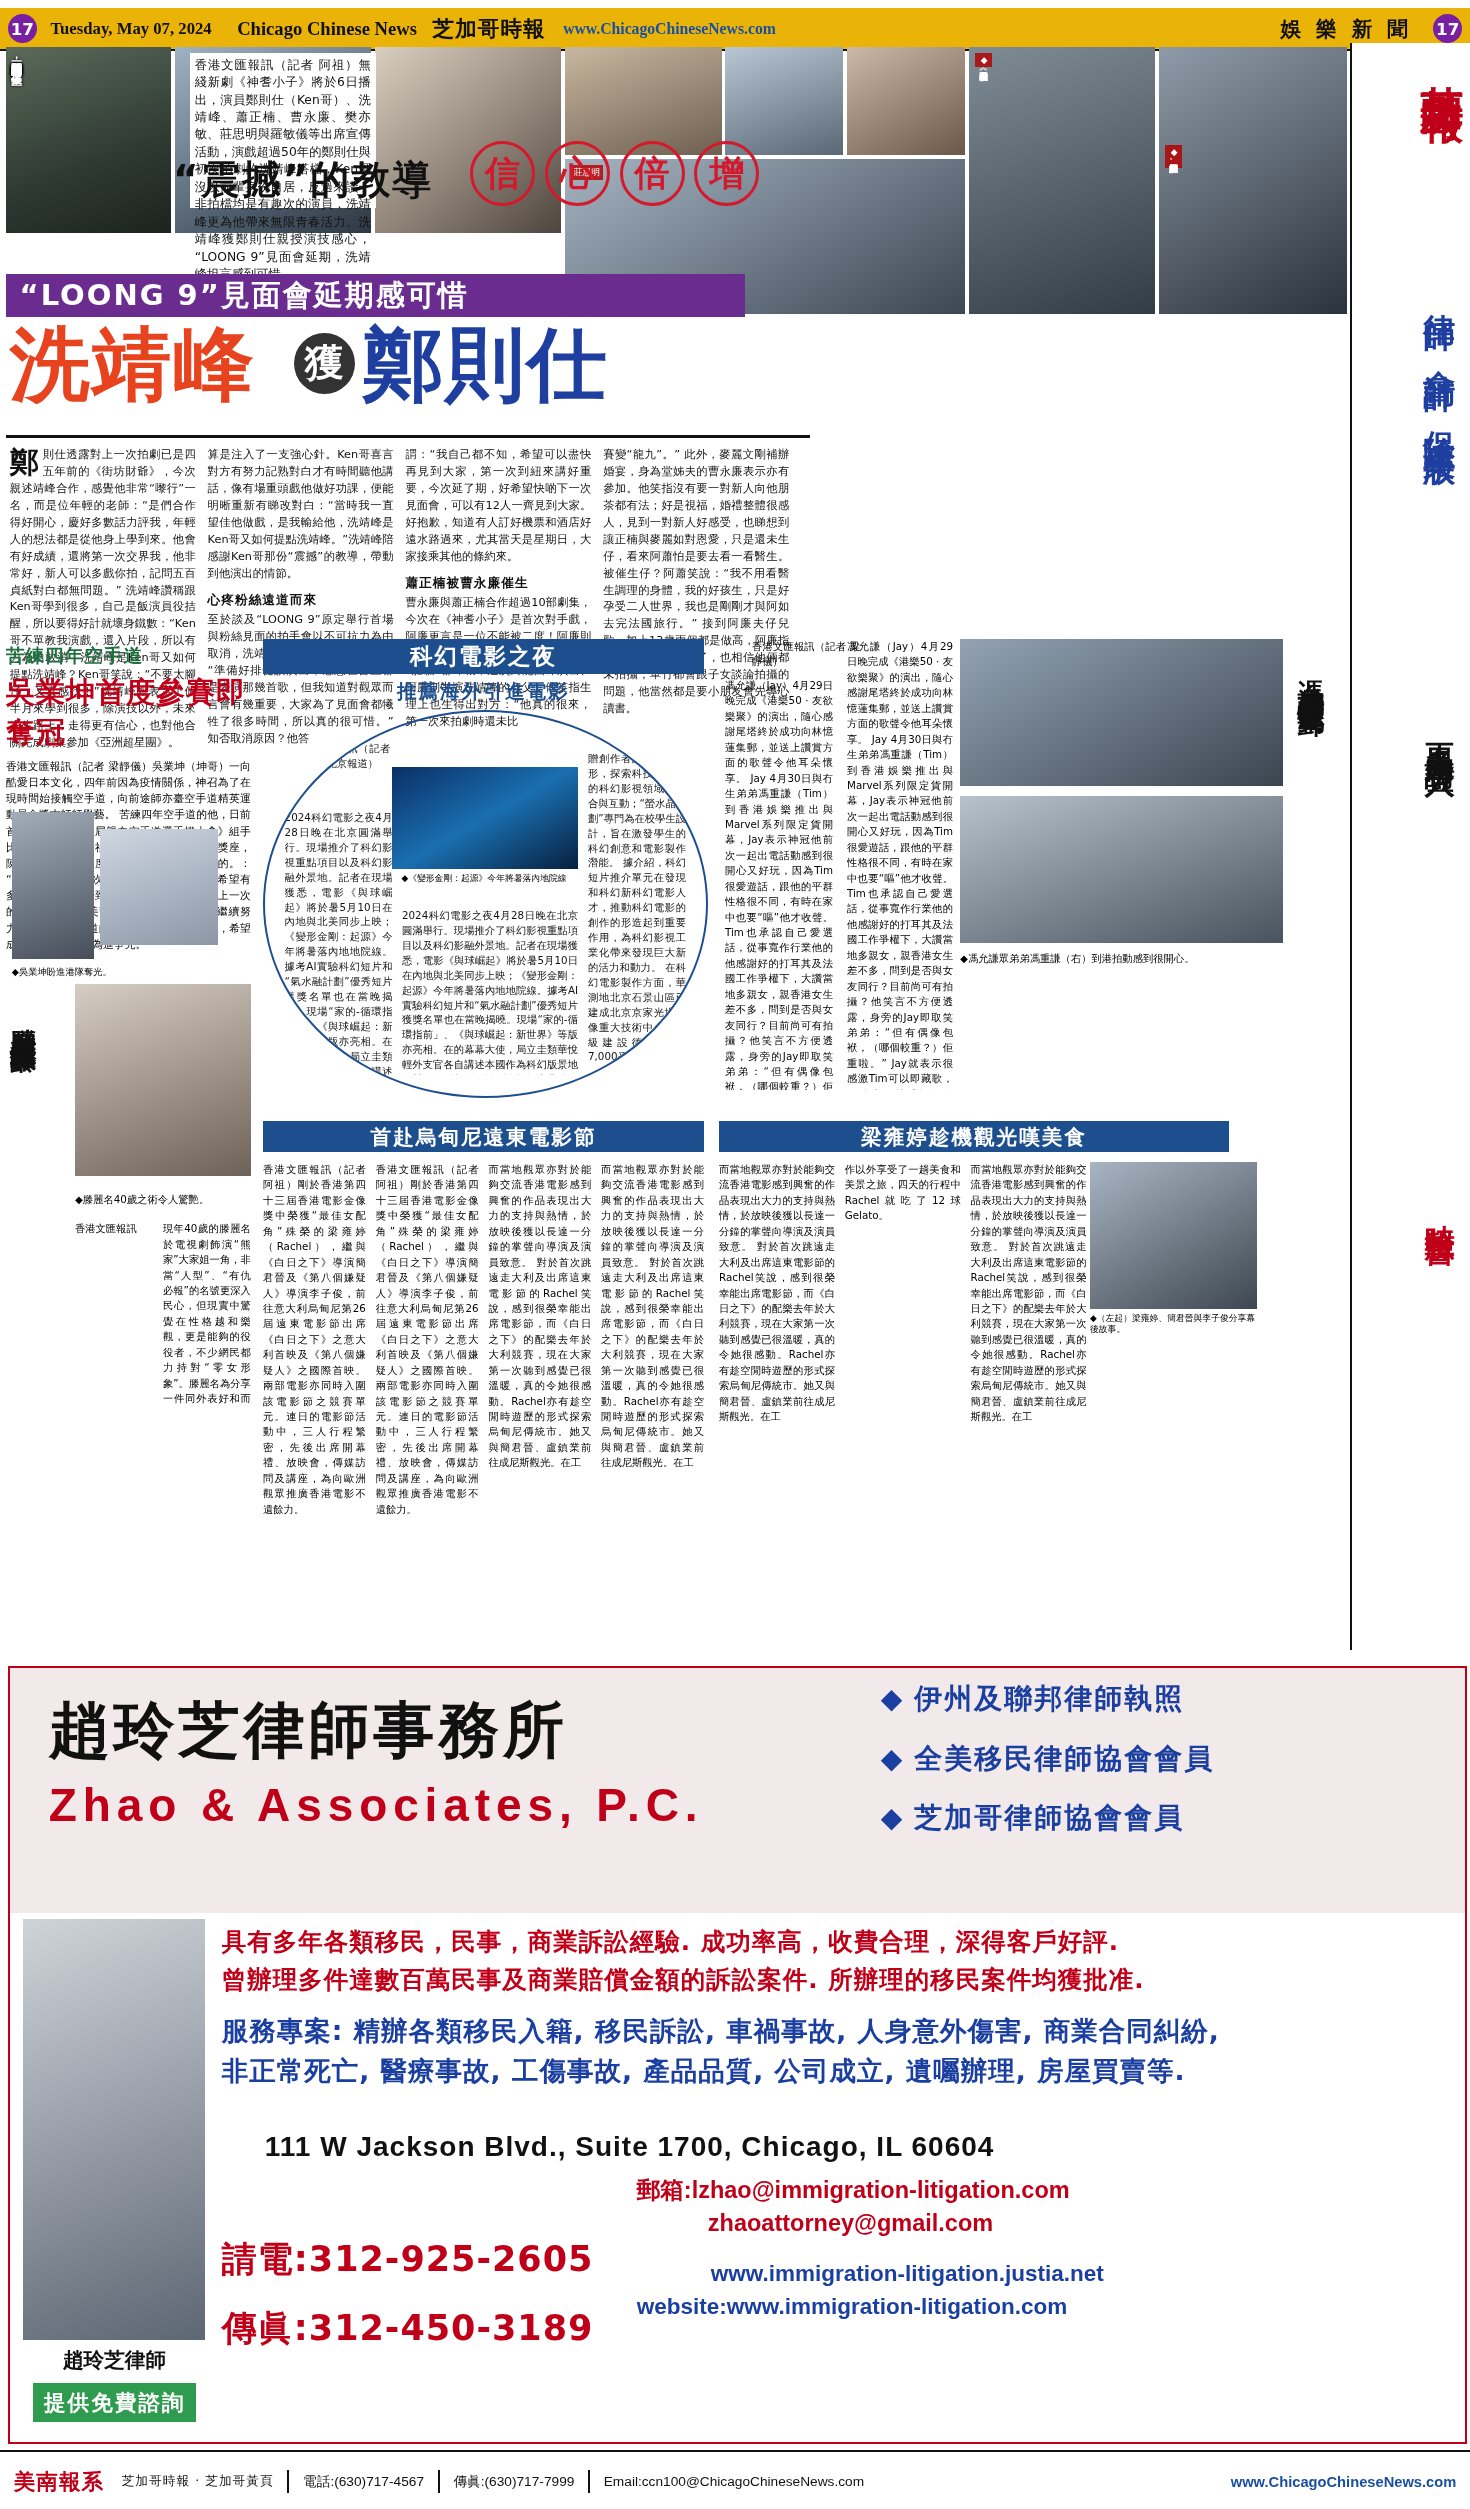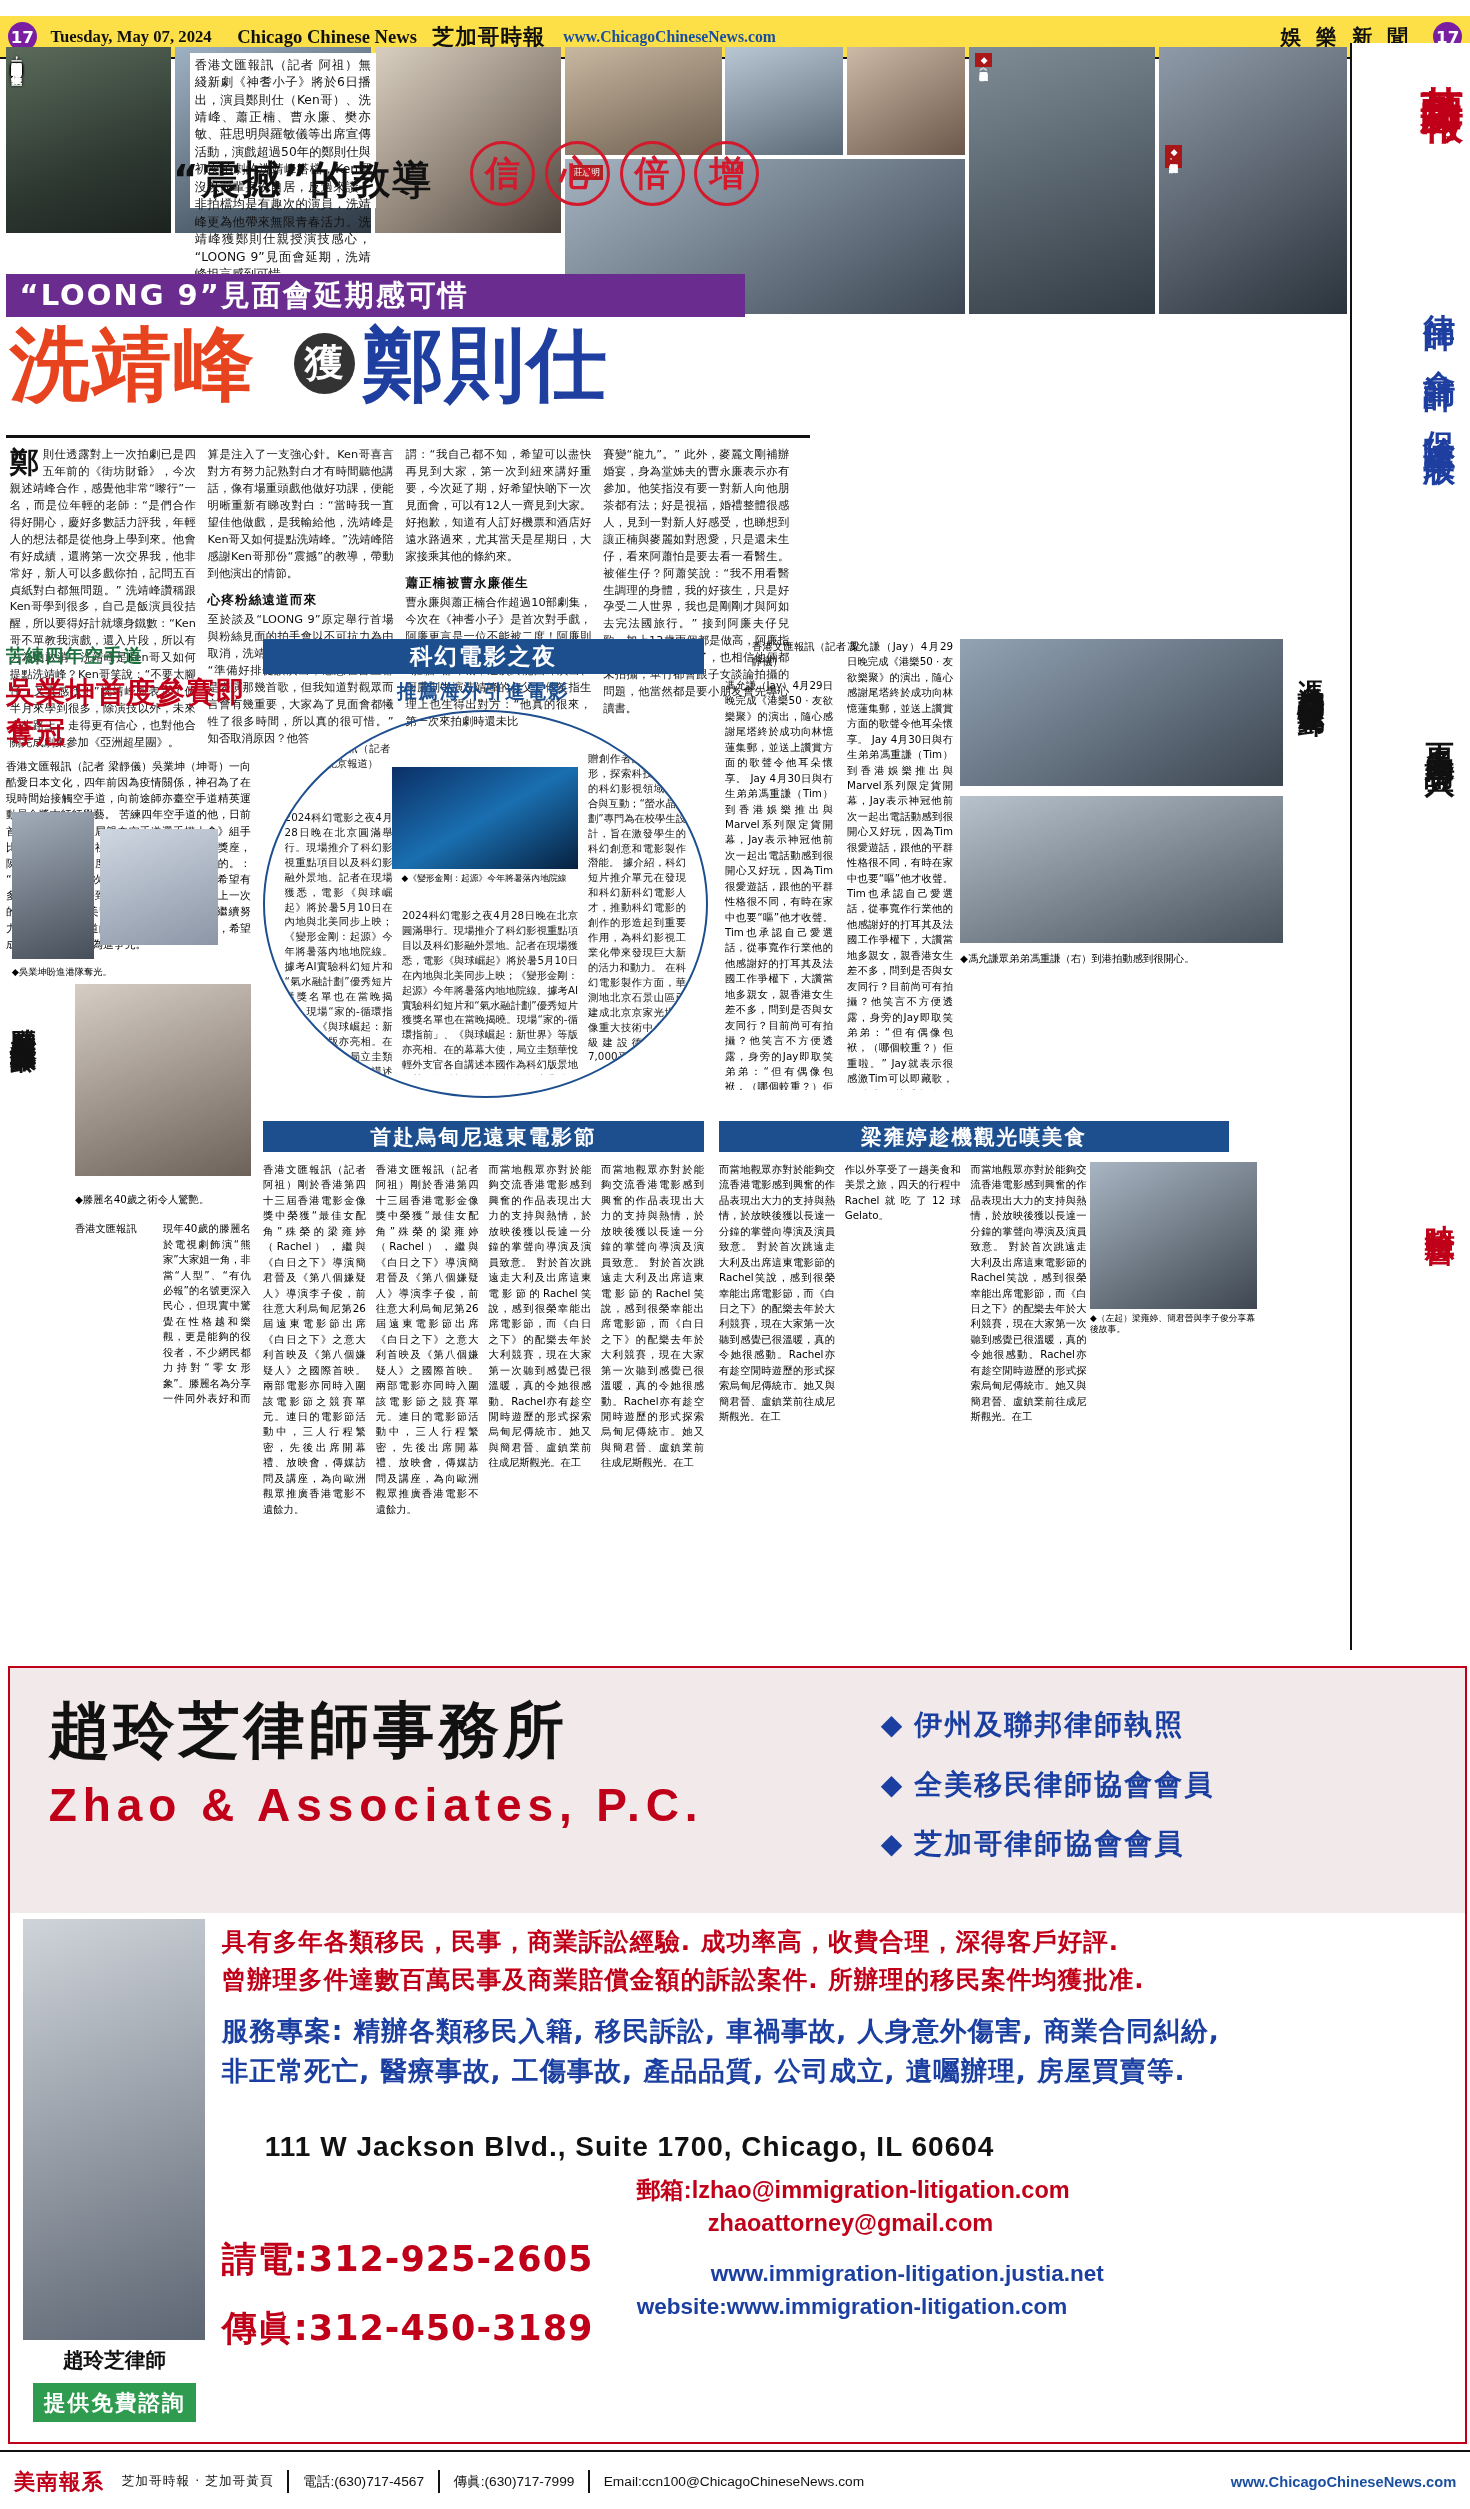--- a/index.html
+++ b/index.html
@@ -7,22 +7,22 @@
     width:1470px;height:2509px;
     background:#ffffff;
     font-family:"DejaVu Sans","Liberation Sans",sans-serif;
     position:relative;
     overflow:hidden;
   }
   .page{position:relative;width:1470px;height:2509px;}
 
   
   .topbar{
-    position:absolute;left:0;top:16px;width:1470px;height:41px;
-    background:#fde047;border-bottom:2px solid #111;
+    position:absolute;left:0;top:8px;width:1470px;height:41px;
+    background:#eab308;border-bottom:2px solid #111;
     display:flex;align-items:center;
   }
   .pagenum-circle{
     width:29px;height:29px;border-radius:50%;
     background:#7b1fa2;color:#fff;display:flex;align-items:center;justify-content:center;
     font-size:16.7px;font-weight:bold;margin-left:7.8px;
   }
   .topdate{font-family:"Liberation Serif",serif;font-size:16.7px;font-weight:bold;margin-left:13.7px;color:#111;}
   .topname{font-family:"Liberation Serif",serif;font-size:18.6px;font-weight:bold;margin-left:25.5px;color:#111;}
   .topcn{font-size:21.6px;font-weight:bold;margin-left:15.7px;color:#111;letter-spacing:1px;}
@@ -193,21 +193,21 @@
     border:2.9px solid #c00018;background:#fff;
   }
   .ad-top{position:relative;height:245px;background:#f2e9ea;}
   .ad-firm{
     position:absolute;left:39px;top:21.6px;font-size:61px;font-weight:bold;color:#111;letter-spacing:3.9px;
   }
   .ad-firm-en{
     position:absolute;left:39px;top:110px;font-size:46px;font-weight:bold;color:#c00018;letter-spacing:5.9px;
     font-family:"Liberation Sans",sans-serif;
   }
-  .ad-bullets{position:absolute;right:35px;top:38px;width:549px;}
+  .ad-bullets{position:absolute;right:35px;top:12px;width:549px;}
   .ad-bullets div{
     font-size:28px;font-weight:bold;color:#1a3fa0;margin-bottom:21.6px;letter-spacing:2px;
   }
   .ad-bullets span.dia{color:#1a3fa0;margin-right:9.8px;}
   .ad-mid{position:relative;height:529px;background:#ffffff;}
   .ad-photo{
     position:absolute;left:13.7px;top:5.9px;width:182px;height:421px;
     background:linear-gradient(160deg,#cfd4da,#5d6673);
   }
   .ad-photo-cap{position:absolute;left:13.7px;top:433px;width:182px;text-align:center;font-size:20.6px;font-weight:bold;color:#111;}

